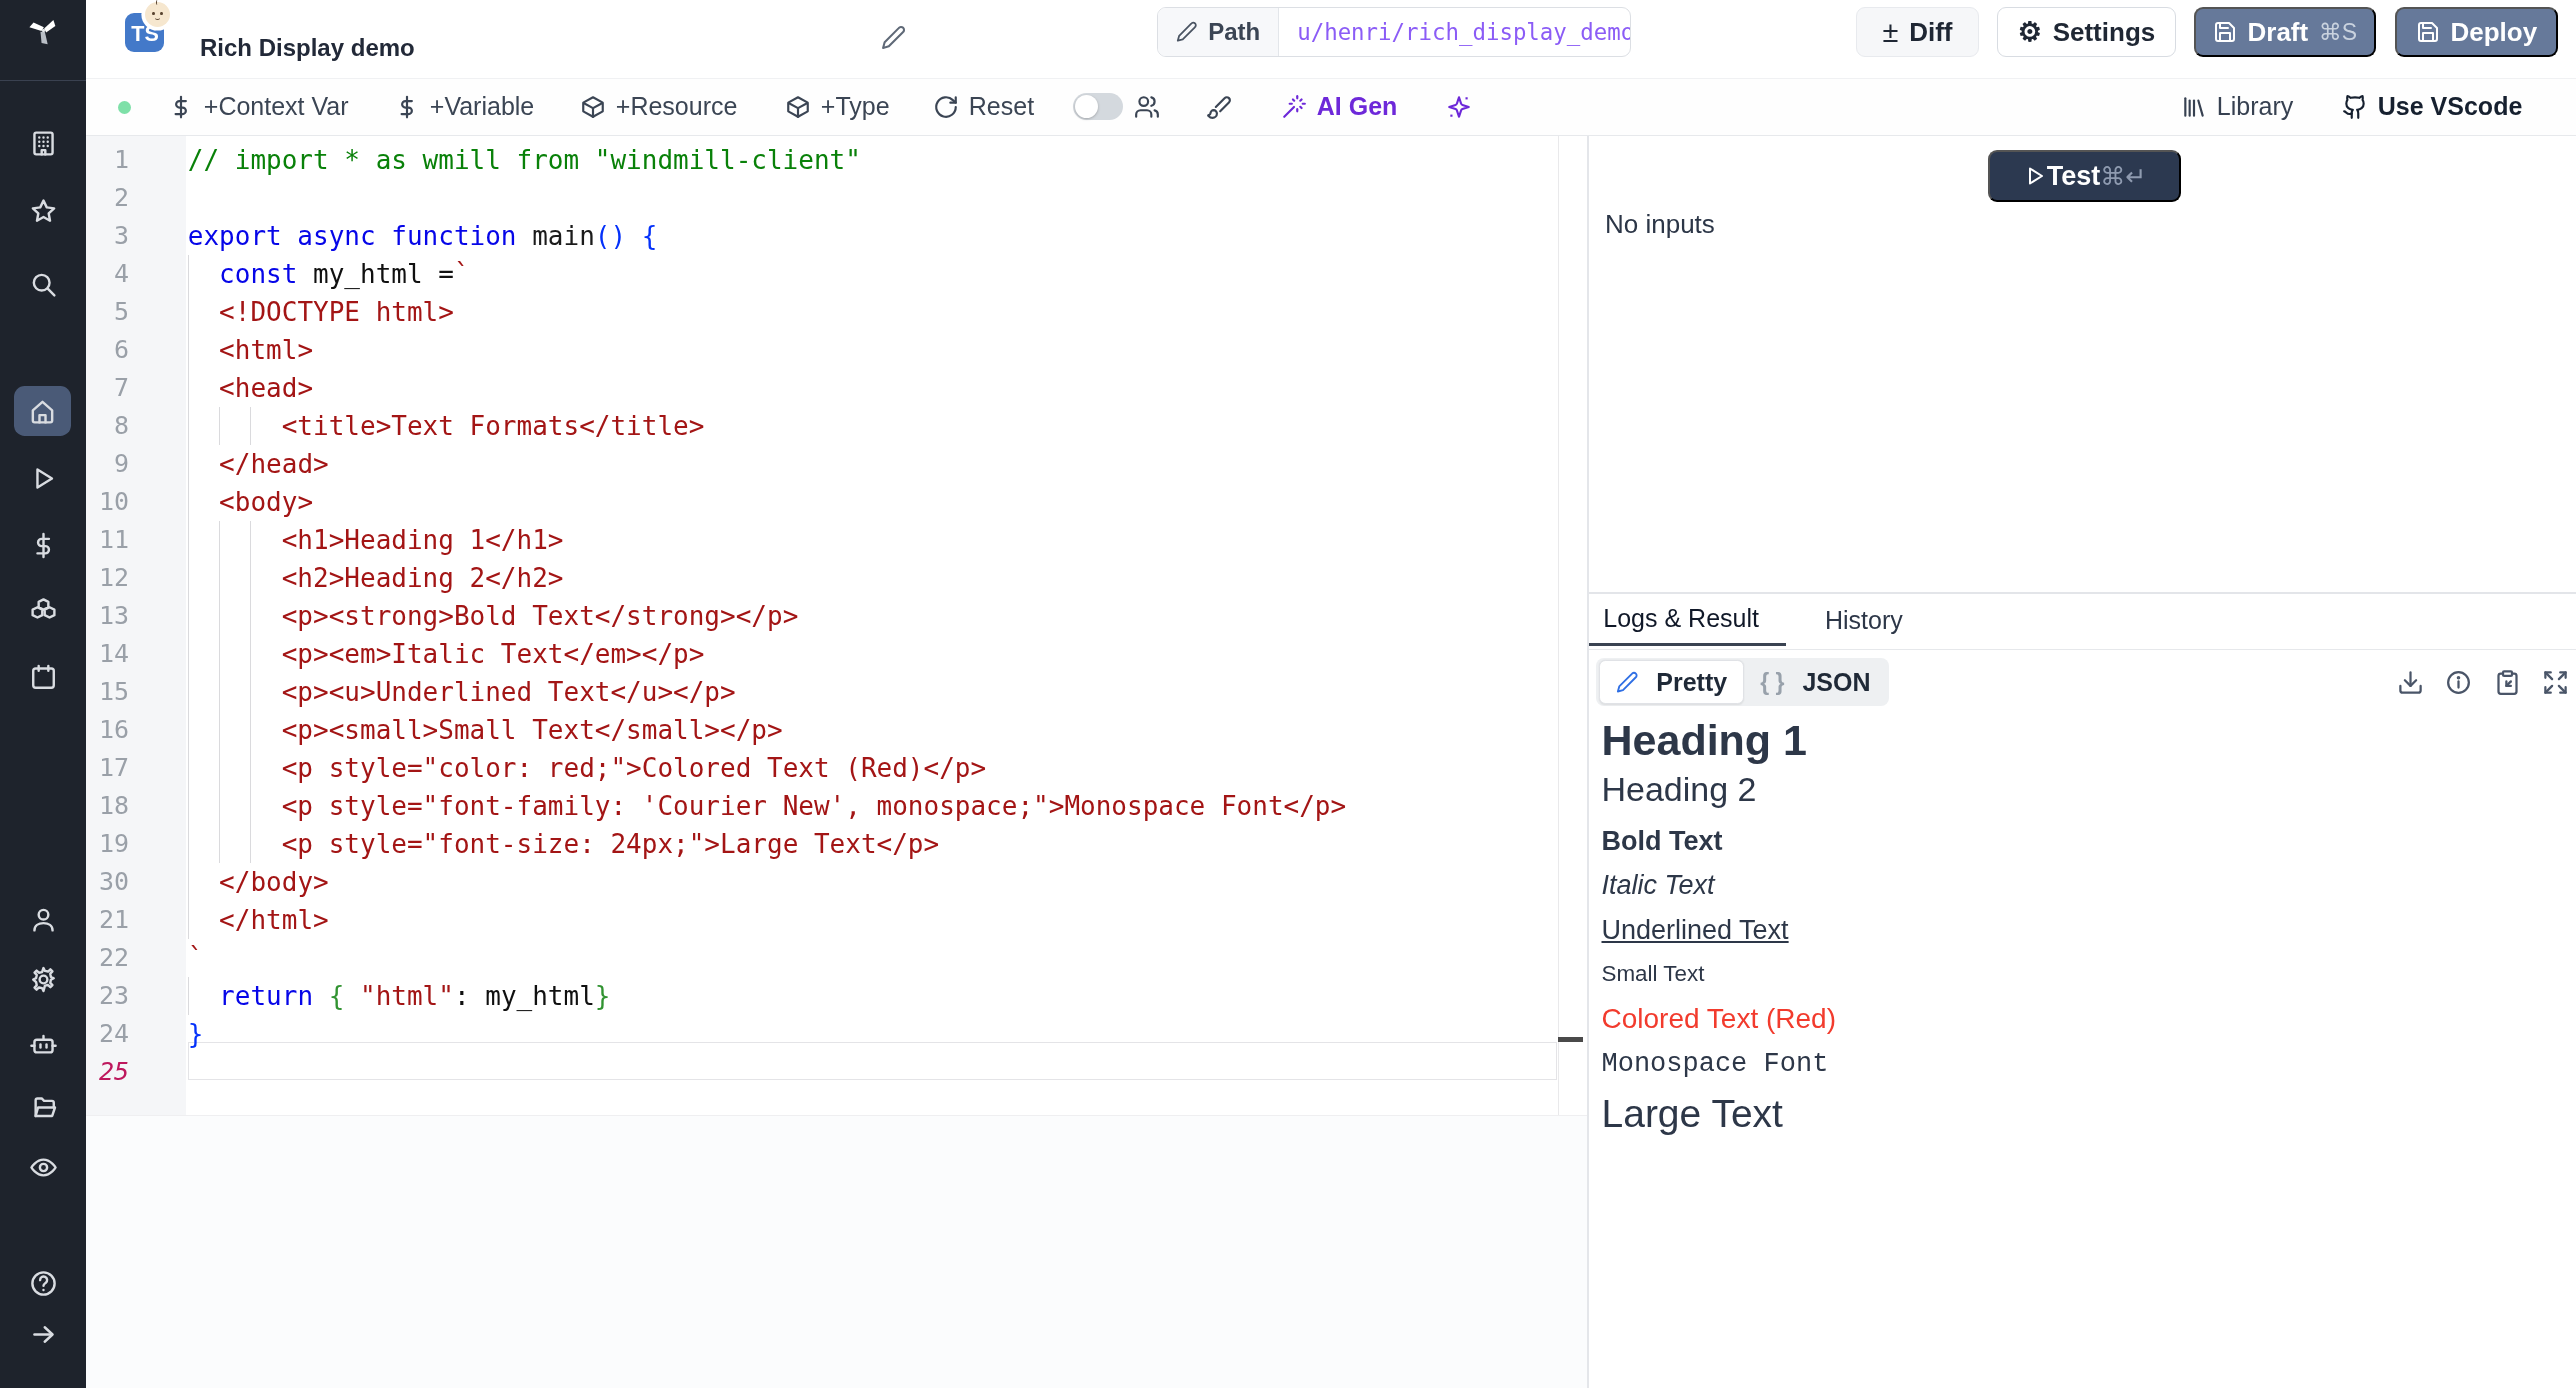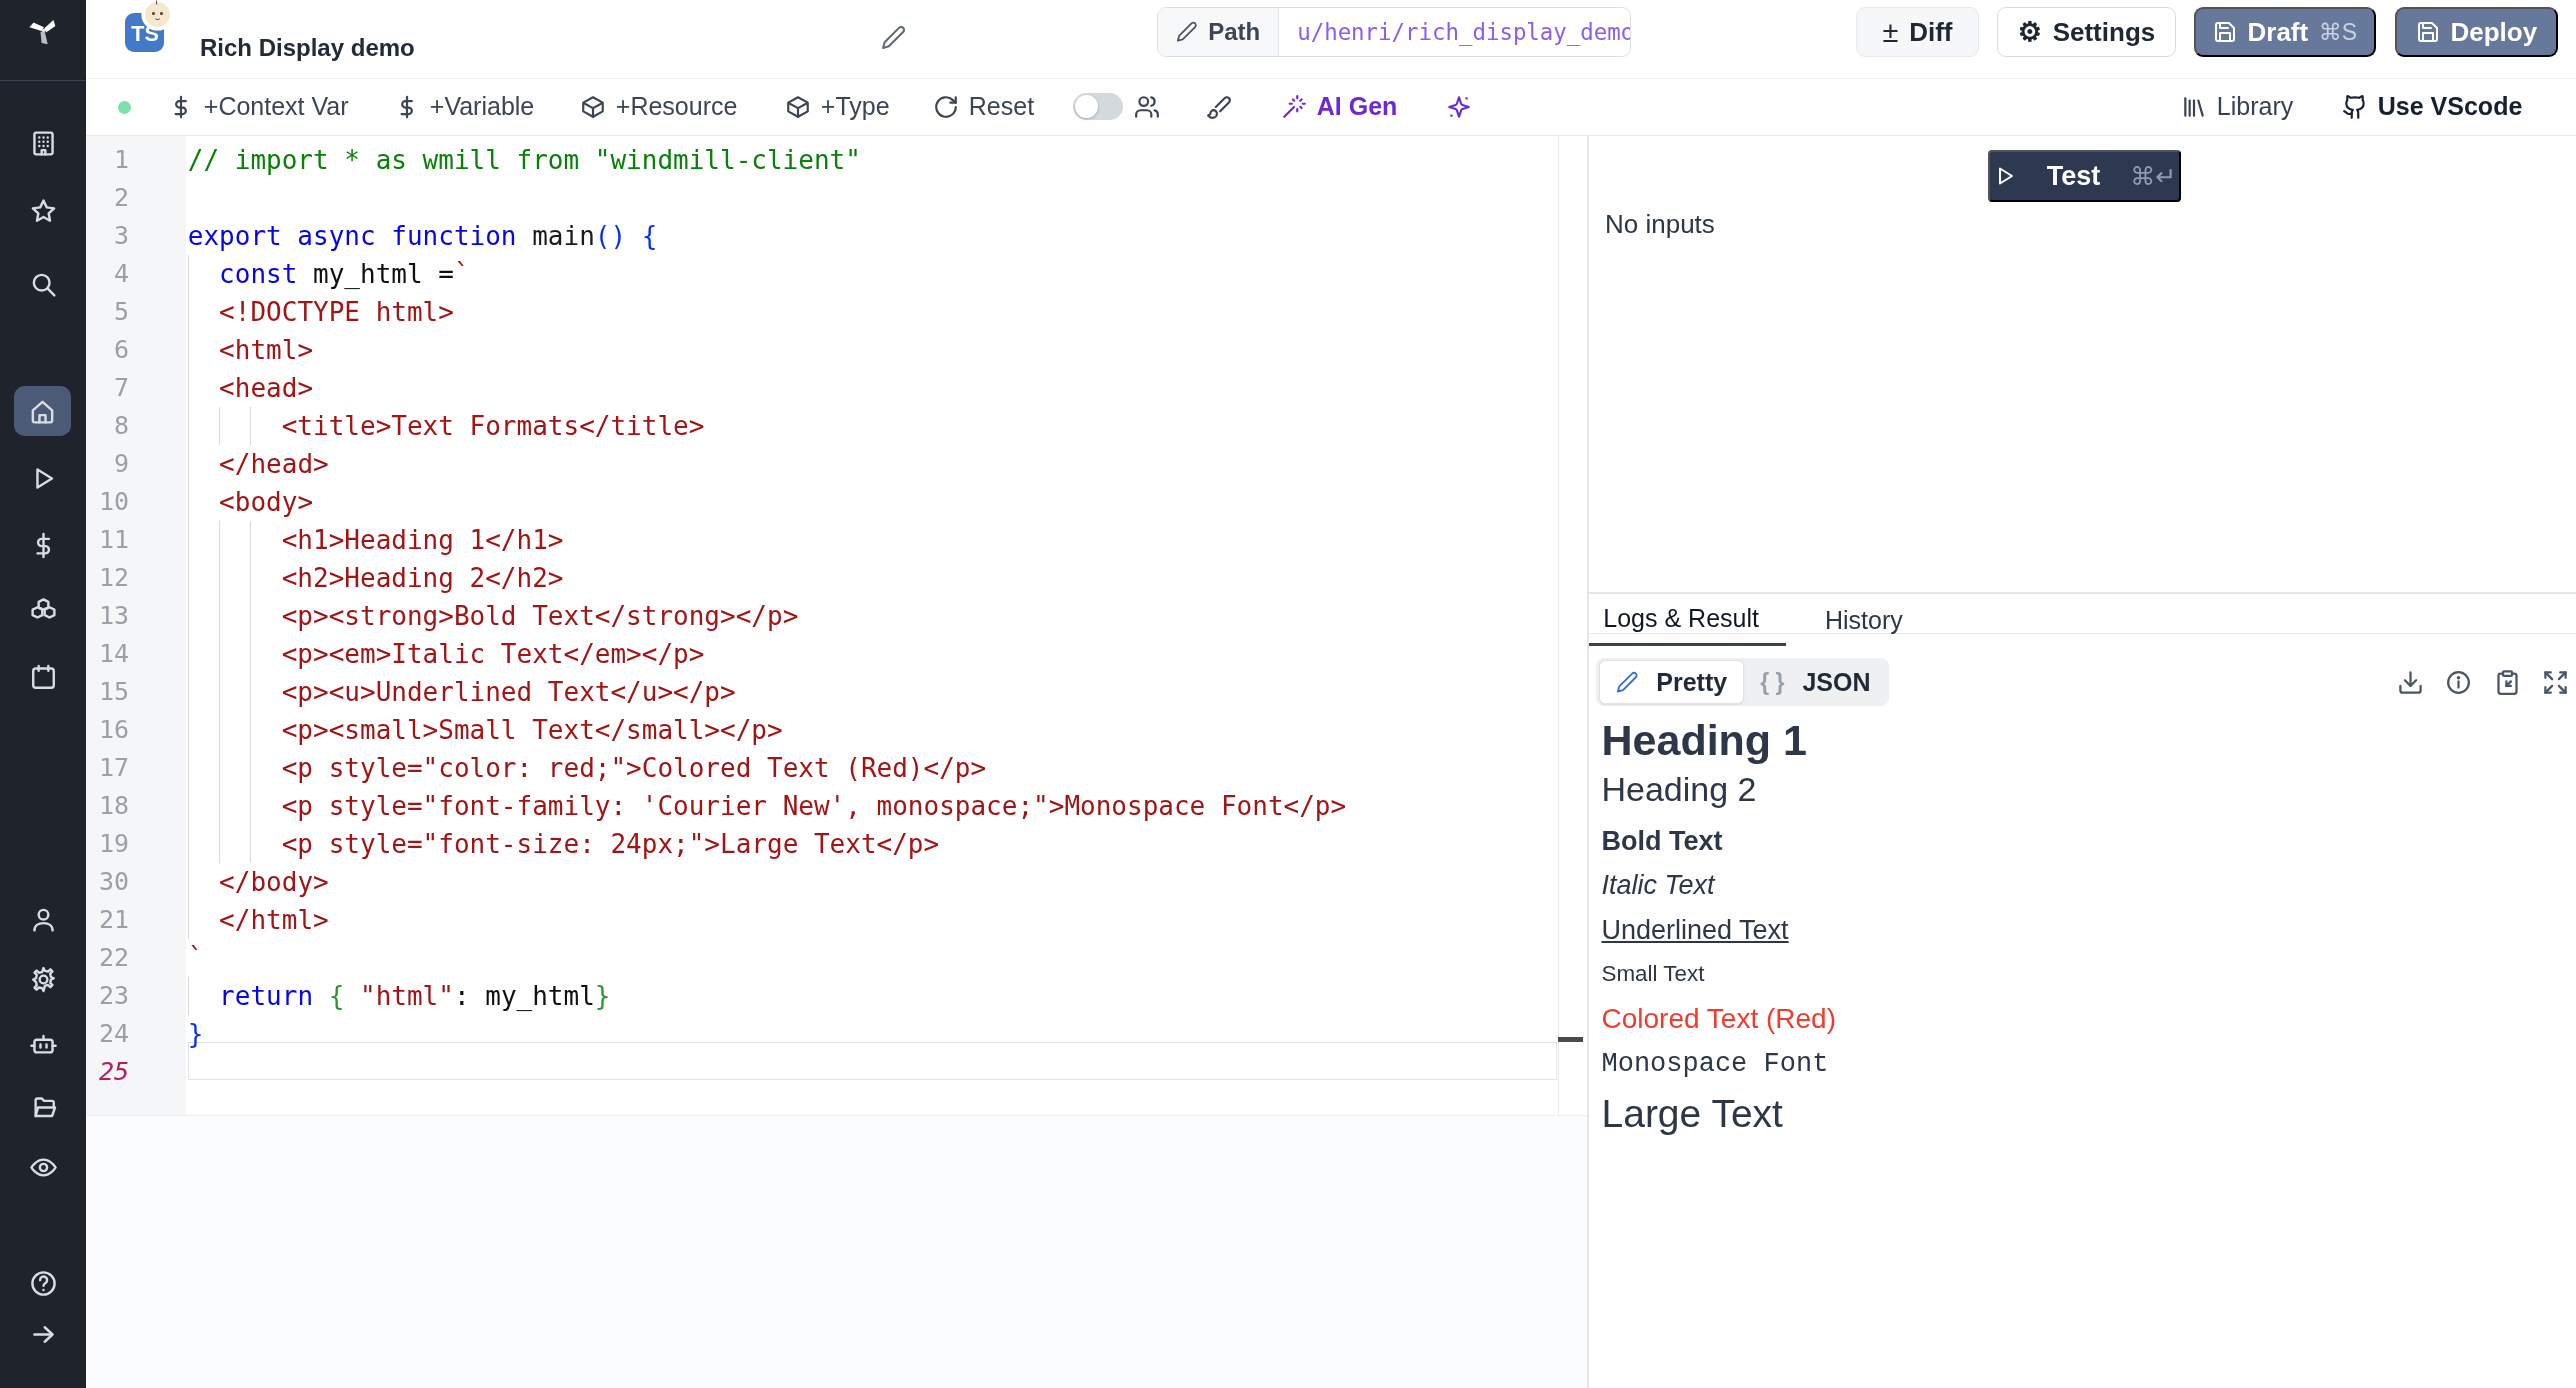--- a/index.html
+++ b/index.html
@@ -64,28 +64,28 @@
   .tk-pl { color:#101010; } .tk-b1 { color:#0431fa; } .tk-b2 { color:#319331; } .tk-fn { color:#1b1b1b; }
   #current-line { position:absolute; left:102px; top:906px; width:1369px; height:38px; border:1.8px solid #e4e4e7; background:transparent; }
   #overview-line { position:absolute; left:1472px; top:0; width:0.9px; height:979px; background:#e9e9eb; }
   #cursor-mark { position:absolute; left:1472px; top:901px; width:25px; height:5.4px; background:#4a4a4a; }
 
   
   #v-divider { position:absolute; left:1587px; top:136px; width:1.8px; height:1252px; background:#e4e6ea; z-index:6; }
 
   
   #right { position:absolute; left:1589px; top:136px; width:987px; height:1252px; background:#fff; }
-  #test-btn { position:absolute; left:399px; top:14.3px; width:193px; height:52px; background:#2c3950; border-radius:4px;
-    display:flex; align-items:center; justify-content:center; gap:30px; color:#fff; }
+  #test-btn { position:absolute; left:399px; top:14.3px; width:193px; height:52px; background:#2c3950; border-radius:9px;
+    display:flex; align-items:center; justify-content:center; gap:0; color:#fff; }
   #test-btn .lbl { font-size:27px; font-weight:bold; }
   #test-btn .sc { font-size:25px; color:#8f9bb0; }
   #test-btn svg { width:24px; height:24px; }
   #no-inputs { position:absolute; left:16px; top:73px; font-size:26px; color:#2c3647; }
   #rp-divider { position:absolute; left:0; top:456px; width:987px; height:1.8px; background:#e3e5e9; }
-  #tabs { position:absolute; left:0; top:458px; width:987px; height:40px; border-bottom:1.8px solid #e6e8eb; display:flex; }
+  #tabs { position:absolute; left:0; top:458px; width:987px; height:56px; border-bottom:1.8px solid #e6e8eb; display:flex; }
   .tab { height:52px; display:flex; align-items:center; font-size:25px; color:#2d3748; padding:0 27px 0 14.3px; }
   .tab.active { border-bottom:3.6px solid #3a4352; color:#101828; }
   .tab:nth-child(2) { padding-left:39px; }
   #result-toolbar { position:absolute; left:7.2px; top:521px; width:973px; height:50px; display:flex; align-items:center; }
   .seg-control { display:inline-flex; background:#eef0f2; border-radius:8px; padding:2.7px; align-items:center; }
   .seg { display:flex; align-items:center; gap:18px; padding:6.3px 16px; font-size:25px; font-weight:600; color:#1f2937; border-radius:6.3px; }
   .seg.active { background:#fff; border:0.9px solid #e0e2e6; box-shadow:0 0.9px 1.8px rgba(0,0,0,.08); }
   .seg .pen { color:#2f6fe4; } .seg .pen svg { width:22.4px; height:22.4px; }
   .seg .braces { color:#98a1ab; font-weight:bold; font-size:23px; }
   #result-icons { margin-left:auto; display:flex; gap:21.5px; color:#4a5568; }

